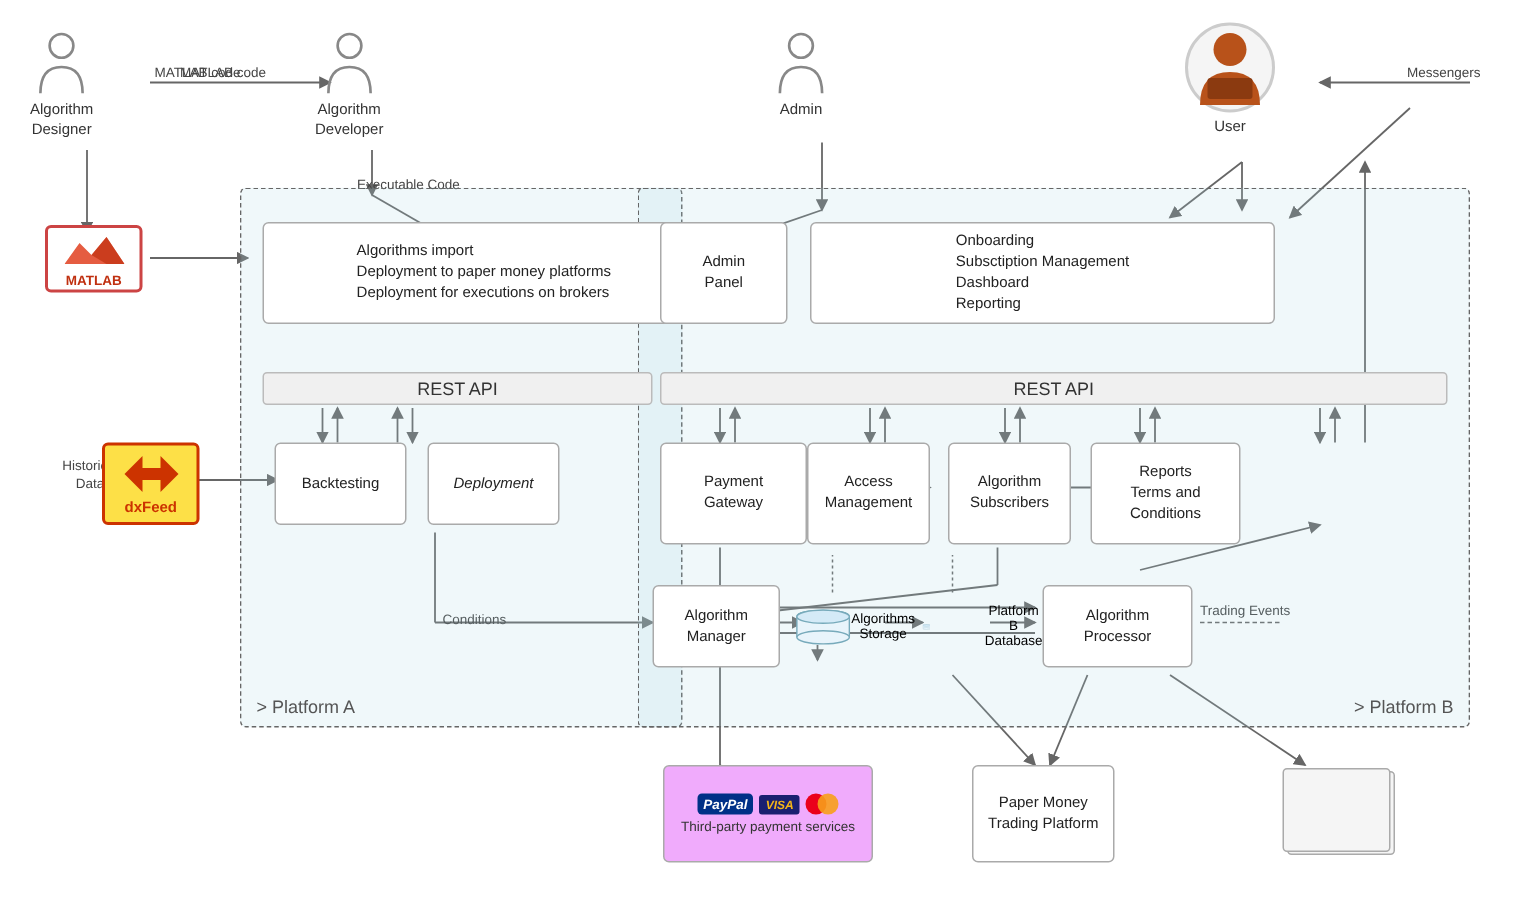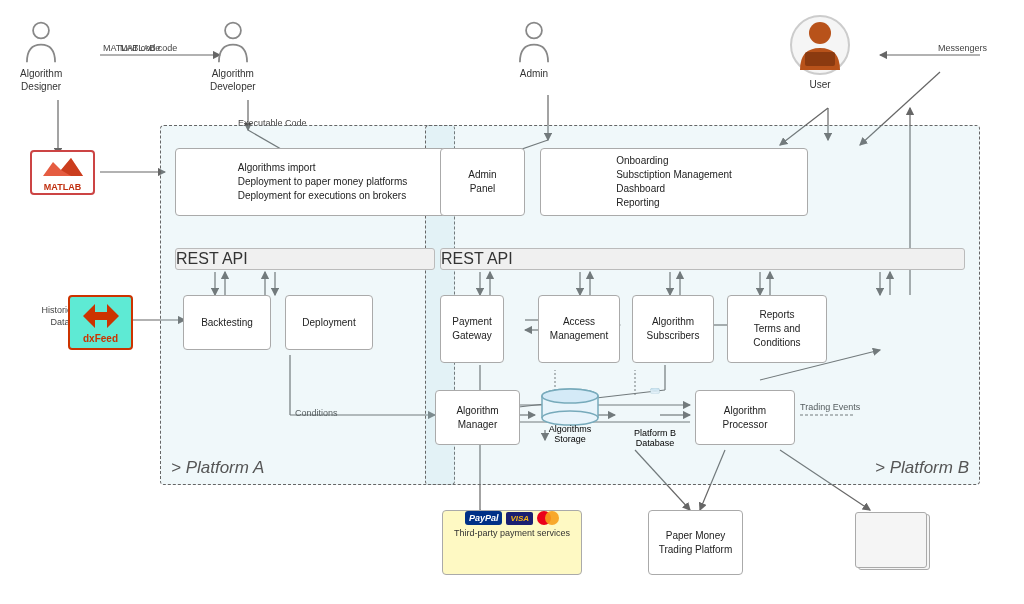--- a/index.html
+++ b/index.html
@@ -38,23 +38,22 @@
     
     .platform-box {
       position: absolute;
       border: 1.5px dashed #666;
       border-radius: 4px;
       background: rgba(173, 216, 230, 0.18);
     }
     .platform-label {
       position: absolute;
       bottom: 6px;
-      font-size: 17px;
+      font-size: 12px;
       color: #555;
-      font-style: italic;
     }
     
     .component-box {
       position: absolute;
       background: #fff;
       border: 1.5px solid #aaa;
       border-radius: 4px;
       display: flex;
       align-items: center;
       justify-content: center;
@@ -64,22 +63,22 @@
       line-height: 1.4;
       padding: 4px;
     }
     
     .rest-api-bar {
       position: absolute;
       background: #f0f0f0;
       border: 1px solid #bbb;
       display: flex;
       align-items: center;
-      justify-content: flex-start;
-      font-size: 16px;
+      justify-content: center;
+      font-size: 12px;
       color: #333;
       border-radius: 3px;
     }
     
     .arrow-label {
       position: absolute;
       font-size: 9px;
       color: #444;
       background: transparent;
     }
@@ -88,21 +87,21 @@
       position: absolute;
       top: 0;
       left: 0;
       width: 1024px;
       height: 604px;
       pointer-events: none;
     }
     
     .dxfeed-box {
       position: absolute;
-      background: #5eead4;
+      background: #fde047;
       border: 2px solid #cc3300;
       border-radius: 4px;
       display: flex;
       flex-direction: column;
       align-items: center;
       justify-content: center;
       font-size: 11px;
       font-weight: bold;
       color: #cc3300;
     }
@@ -120,35 +119,35 @@
       border-radius: 4px;
       display: flex;
       flex-direction: column;
       align-items: center;
       justify-content: center;
     }
     
     .db-box {
       position: absolute;
       display: flex;
-      flex-direction: column;
-      align-items: center;
-      justify-content: flex-start;
+      flex-direction: row;
+      align-items: center;
+      justify-content: center;
       text-align: center;
     }
     
     .payment-box {
       position: absolute;
-      background: #fef9c3;
+      background: #f0abfc;
       border: 1.5px solid #aaa;
       border-radius: 4px;
       display: flex;
       flex-direction: column;
       align-items: center;
-      justify-content: flex-start;
+      justify-content: center;
       font-size: 9px;
       color: #333;
       text-align: center;
     }
     .payment-logos {
       display: flex;
       gap: 4px;
       align-items: center;
       margin-bottom: 3px;
     }
@@ -367,37 +366,37 @@
   </div>
 
   <div class="rest-api-bar" style="left:175px;top:248px;width:260px;height:22px;">
     <span>REST API</span>
   </div>
 
   <div class="component-box" style="left:183px;top:295px;width:88px;height:55px;">
     <span>Backtesting</span>
   </div>
 
-  <div class="component-box" style="left:285px;top:295px;width:88px;height:55px;">
+  <div class="component-box" style="left:285px;top:295px;width:88px;height:55px;font-style:italic;">
     <span>Deployment</span>
   </div>
 
   <div class="component-box" style="left:440px;top:148px;width:85px;height:68px;">
     <span>Admin<br>Panel</span>
   </div>
 
-  <div class="component-box" style="left:540px;top:148px;width:268px;height:68px;text-align:left;padding:8px;">
+  <div class="component-box" style="left:540px;top:148px;width:310px;height:68px;text-align:left;padding:8px;">
     <div>Onboarding<br>Subsctiption Management<br>Dashboard<br>Reporting</div>
   </div>
 
   <div class="rest-api-bar" style="left:440px;top:248px;width:525px;height:22px;">
     <span>REST API</span>
   </div>
 
-  <div class="component-box" style="left:440px;top:295px;width:64px;height:68px;">
+  <div class="component-box" style="left:440px;top:295px;width:98px;height:68px;">
     <span>Payment<br>Gateway</span>
   </div>
 
   <div class="component-box" style="left:538px;top:295px;width:82px;height:68px;">
     <span>Access<br>Management</span>
   </div>
 
   <div class="component-box" style="left:632px;top:295px;width:82px;height:68px;">
     <span>Algorithm<br>Subscribers</span>
   </div>

